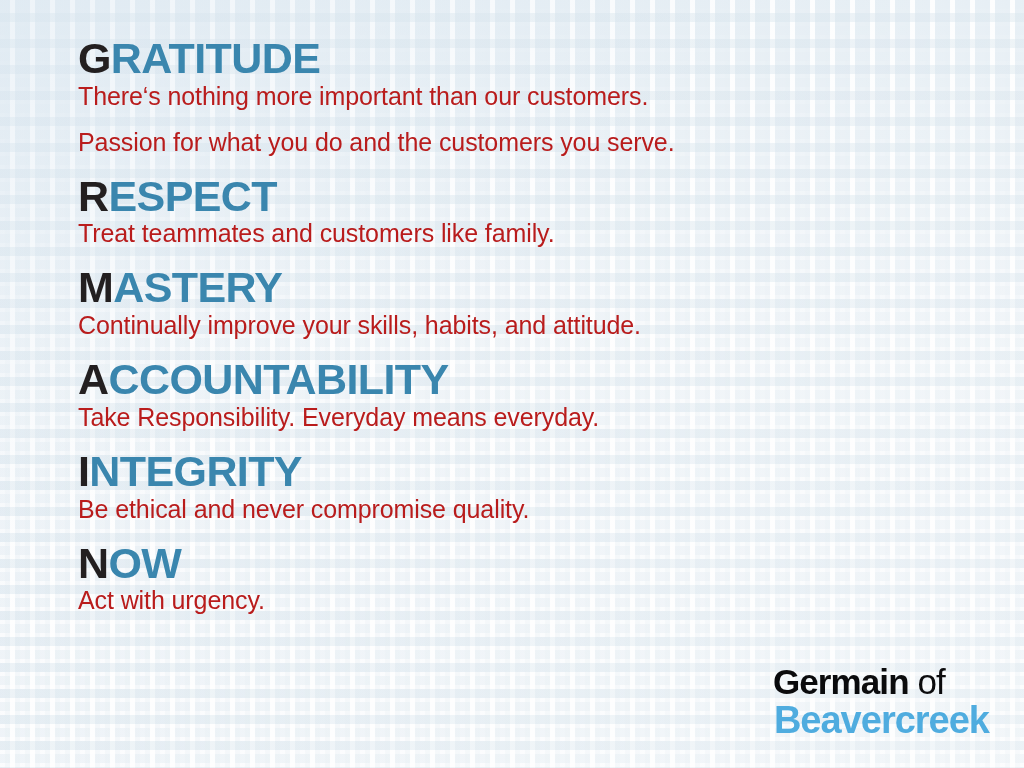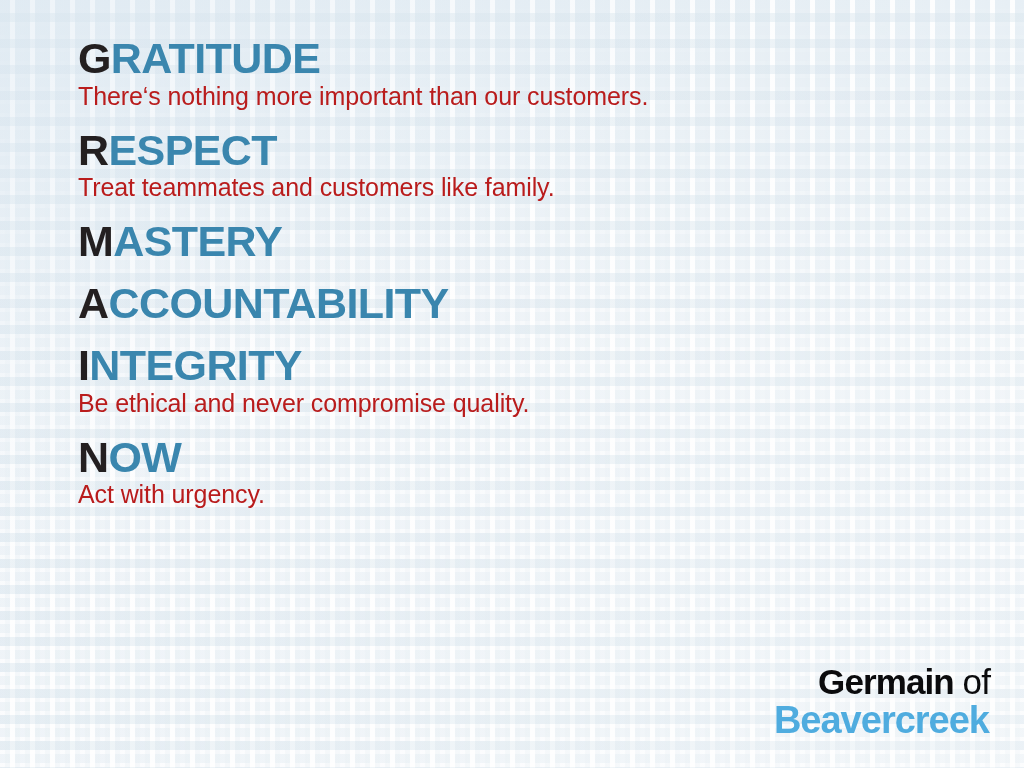--- a/index.html
+++ b/index.html
@@ -113,21 +113,21 @@
     color: #b91c1c;
     white-space: nowrap;
     margin: 0;
   }
 
   
   #logo {
     position: absolute;
     right: 34px;
     bottom: 28px;
-    text-align: right;
+    text-align: left;
     line-height: 1.0;
   }
 
   .logo-line1 {
     font-family: "Liberation Sans", sans-serif;
     font-size: 35px;
     letter-spacing: -0.9px;
     color: #0b0b0d;
     white-space: nowrap;
     margin: 0 0 2px 0;
@@ -159,33 +159,36 @@
   <div id="bg-sheen"></div>
 
   <div id="values-list">
 
     <div class="value-block">
       <div class="value-word"><span class="initial">G</span><span class="rest">RATITUDE</span></div>
       <p class="value-desc">There‘s nothing more important than our customers.</p>
     </div>
 
     <div class="value-block">
+      <p class="value-desc">Passion for what you do and the customers you serve.</p>
     </div>
 
     <div class="value-block">
       <div class="value-word"><span class="initial">R</span><span class="rest">ESPECT</span></div>
       <p class="value-desc">Treat teammates and customers like family.</p>
     </div>
 
     <div class="value-block">
       <div class="value-word"><span class="initial">M</span><span class="rest">ASTERY</span></div>
+      <p class="value-desc">Continually improve your skills, habits, and attitude.</p>
     </div>
 
     <div class="value-block">
       <div class="value-word"><span class="initial">A</span><span class="rest">CCOUNTABILITY</span></div>
+      <p class="value-desc">Take Responsibility. Everyday means everyday.</p>
     </div>
 
     <div class="value-block">
       <div class="value-word"><span class="initial">I</span><span class="rest">NTEGRITY</span></div>
       <p class="value-desc">Be ethical and never compromise quality.</p>
     </div>
 
     <div class="value-block">
       <div class="value-word"><span class="initial">N</span><span class="rest">OW</span></div>
       <p class="value-desc">Act with urgency.</p>

